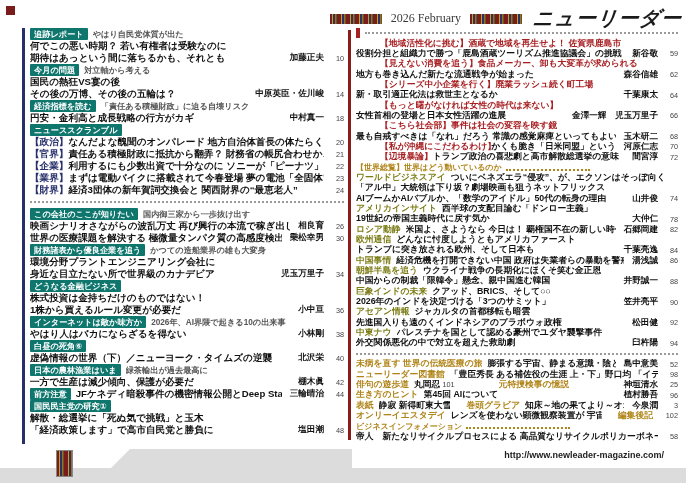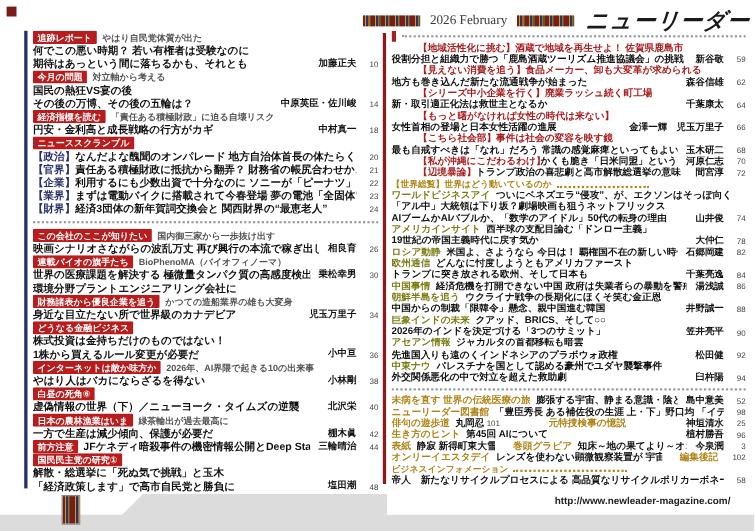--- a/index.html
+++ b/index.html
@@ -21,21 +21,21 @@
   
   .col{position:absolute;top:28px;overflow:hidden;}
   #colL{left:30px;width:314px;height:422px;}
   #colR{left:356px;width:322px;height:416px;}
   .row{display:flex;align-items:center;white-space:pre;overflow:hidden;}
   #colL .row{height:12px;font-size:9.6px;}
   #colR .row{height:10.35px;font-size:8.8px;}
   .row.s8{font-size:8px;}
   .row.s7{font-size:7.4px;}
   .seg{flex-shrink:1;min-width:0;overflow:hidden;}
-  .tag-navy{flex-shrink:0;background:#b91c1c;color:#fff;font-weight:700;font-size:8.2px;
+  .tag-navy{flex-shrink:0;background:#0f766e;color:#fff;font-weight:700;font-size:8.2px;
             padding:0.5px 4px;margin-right:5px;border-radius:1px;}
   .kicker{color:#555;font-weight:700;font-size:8.2px;}
   .title{color:#111;font-weight:700;}
   .bracket{flex-shrink:0;color:#28306b;font-weight:700;}
   .red{color:#a81f22;font-weight:700;margin-left:24px;}
   .olive{flex-shrink:0;color:#7c7c16;font-weight:700;margin-right:5px;}
   .gold{flex-shrink:0;color:#b08418;font-weight:700;margin-right:5px;}
   .gold-s{flex-shrink:0;color:#b08418;font-weight:700;font-size:8px;}
   .gap{margin-left:16px;}
   .gap-lg{margin-left:44px;}
@@ -88,24 +88,23 @@
       <div class="row"><span class="seg title">円安・金利高と成長戦略の行方がカギ</span><span class="spacer"></span><span class="author">中村真一</span><span class="pagenum">18</span></div>
       <div class="row"><span class="seg tag-navy">ニューススクランブル</span><span class="spacer"></span></div>
       <div class="row s8"><span class="seg bracket">【政治】</span><span class="seg title">なんだよな醜聞のオンパレード 地方自治体首長の体たらく、民度の低さ</span><span class="spacer"></span><span class="pagenum">20</span></div>
       <div class="row s8"><span class="seg bracket">【官界】</span><span class="seg title">責任ある積極財政に抵抗から翻弄？ 財務省の帳尻合わせか、ニューノーマルか</span><span class="spacer"></span><span class="pagenum">21</span></div>
       <div class="row s8"><span class="seg bracket">【企業】</span><span class="seg title">利用するにも少数出資で十分なのに ソニーが「ピーナツ」を買収する理由</span><span class="spacer"></span><span class="pagenum">22</span></div>
       <div class="row s8"><span class="seg bracket">【業界】</span><span class="seg title">まずは電動バイクに搭載されて今春登場 夢の電池「全固体電池」の本命EVへの搭載は？</span><span class="spacer"></span><span class="pagenum">23</span></div>
       <div class="row s8"><span class="seg bracket">【財界】</span><span class="seg title">経済3団体の新年賀詞交換会と 関西財界の“最恵老人”</span><span class="spacer"></span><span class="pagenum">24</span></div>
       <div class="row rule"><span class="dotline"></span></div>
       <div class="row"><span class="seg tag-navy">この会社のここが知りたい</span><span class="seg kicker">国内御三家から一歩抜け出す</span><span class="spacer"></span></div>
       <div class="row s8"><span class="seg title">映画シナリオさながらの波乱万丈 再び興行の本流で稼ぎ出した東宝</span><span class="spacer"></span><span class="author">相良育</span><span class="pagenum">26</span></div>
-      <div class="row"><span class="seg tag-navy">連載バイオの旗手たち</span><span class="seg kicker">BioPhenoMA（バイオフィノーマ）</span><span class="spacer"></span></div>
       <div class="row s8"><span class="seg title">世界の医療課題を解決する 極微量タンパク質の高感度検出技術</span><span class="spacer"></span><span class="author">乗松幸男</span><span class="pagenum">30</span></div>
+      <div class="row"><span class="seg tag-navy">財務諸表から優良企業を追う</span><span class="seg kicker">かつての造船業界の雄も大変身</span><span class="spacer"></span></div>
       <div class="row"><span class="seg title">環境分野プラントエンジニアリング会社に</span><span class="spacer"></span></div>
-      <div class="row"><span class="seg tag-navy">財務諸表から優良企業を追う</span><span class="seg kicker">かつての造船業界の雄も大変身</span><span class="spacer"></span></div>
       <div class="row"><span class="seg title">身近な目立たない所で世界級のカナデビア</span><span class="spacer"></span><span class="author">児玉万里子</span><span class="pagenum">34</span></div>
       <div class="row"><span class="seg tag-navy">どうなる金融ビジネス</span><span class="spacer"></span></div>
       <div class="row"><span class="seg title">株式投資は金持ちだけのものではない！</span><span class="spacer"></span></div>
       <div class="row"><span class="seg title">1株から買えるルール変更が必要だ</span><span class="spacer"></span><span class="author">小中亘</span><span class="pagenum">36</span></div>
       <div class="row"><span class="seg tag-navy">インターネットは敵か味方か</span><span class="seg kicker">2026年、AI界隈で起きる10の出来事</span><span class="spacer"></span></div>
       <div class="row"><span class="seg title">やはり人はバカにならざるを得ない</span><span class="spacer"></span><span class="author">小林剛</span><span class="pagenum">38</span></div>
       <div class="row"><span class="seg tag-navy">白昼の死角⑥</span><span class="spacer"></span></div>
       <div class="row s8"><span class="seg title">虚偽情報の世界（下）／ニューヨーク・タイムズの逆襲</span><span class="spacer"></span><span class="author">北沢栄</span><span class="pagenum">40</span></div>
       <div class="row"><span class="seg tag-navy">日本の農林漁業はいま</span><span class="seg kicker">緑茶輸出が過去最高に</span><span class="spacer"></span></div>
       <div class="row"><span class="seg title">一方で生産は減少傾向、保護が必要だ</span><span class="spacer"></span><span class="author">棚木眞</span><span class="pagenum">42</span></div>

